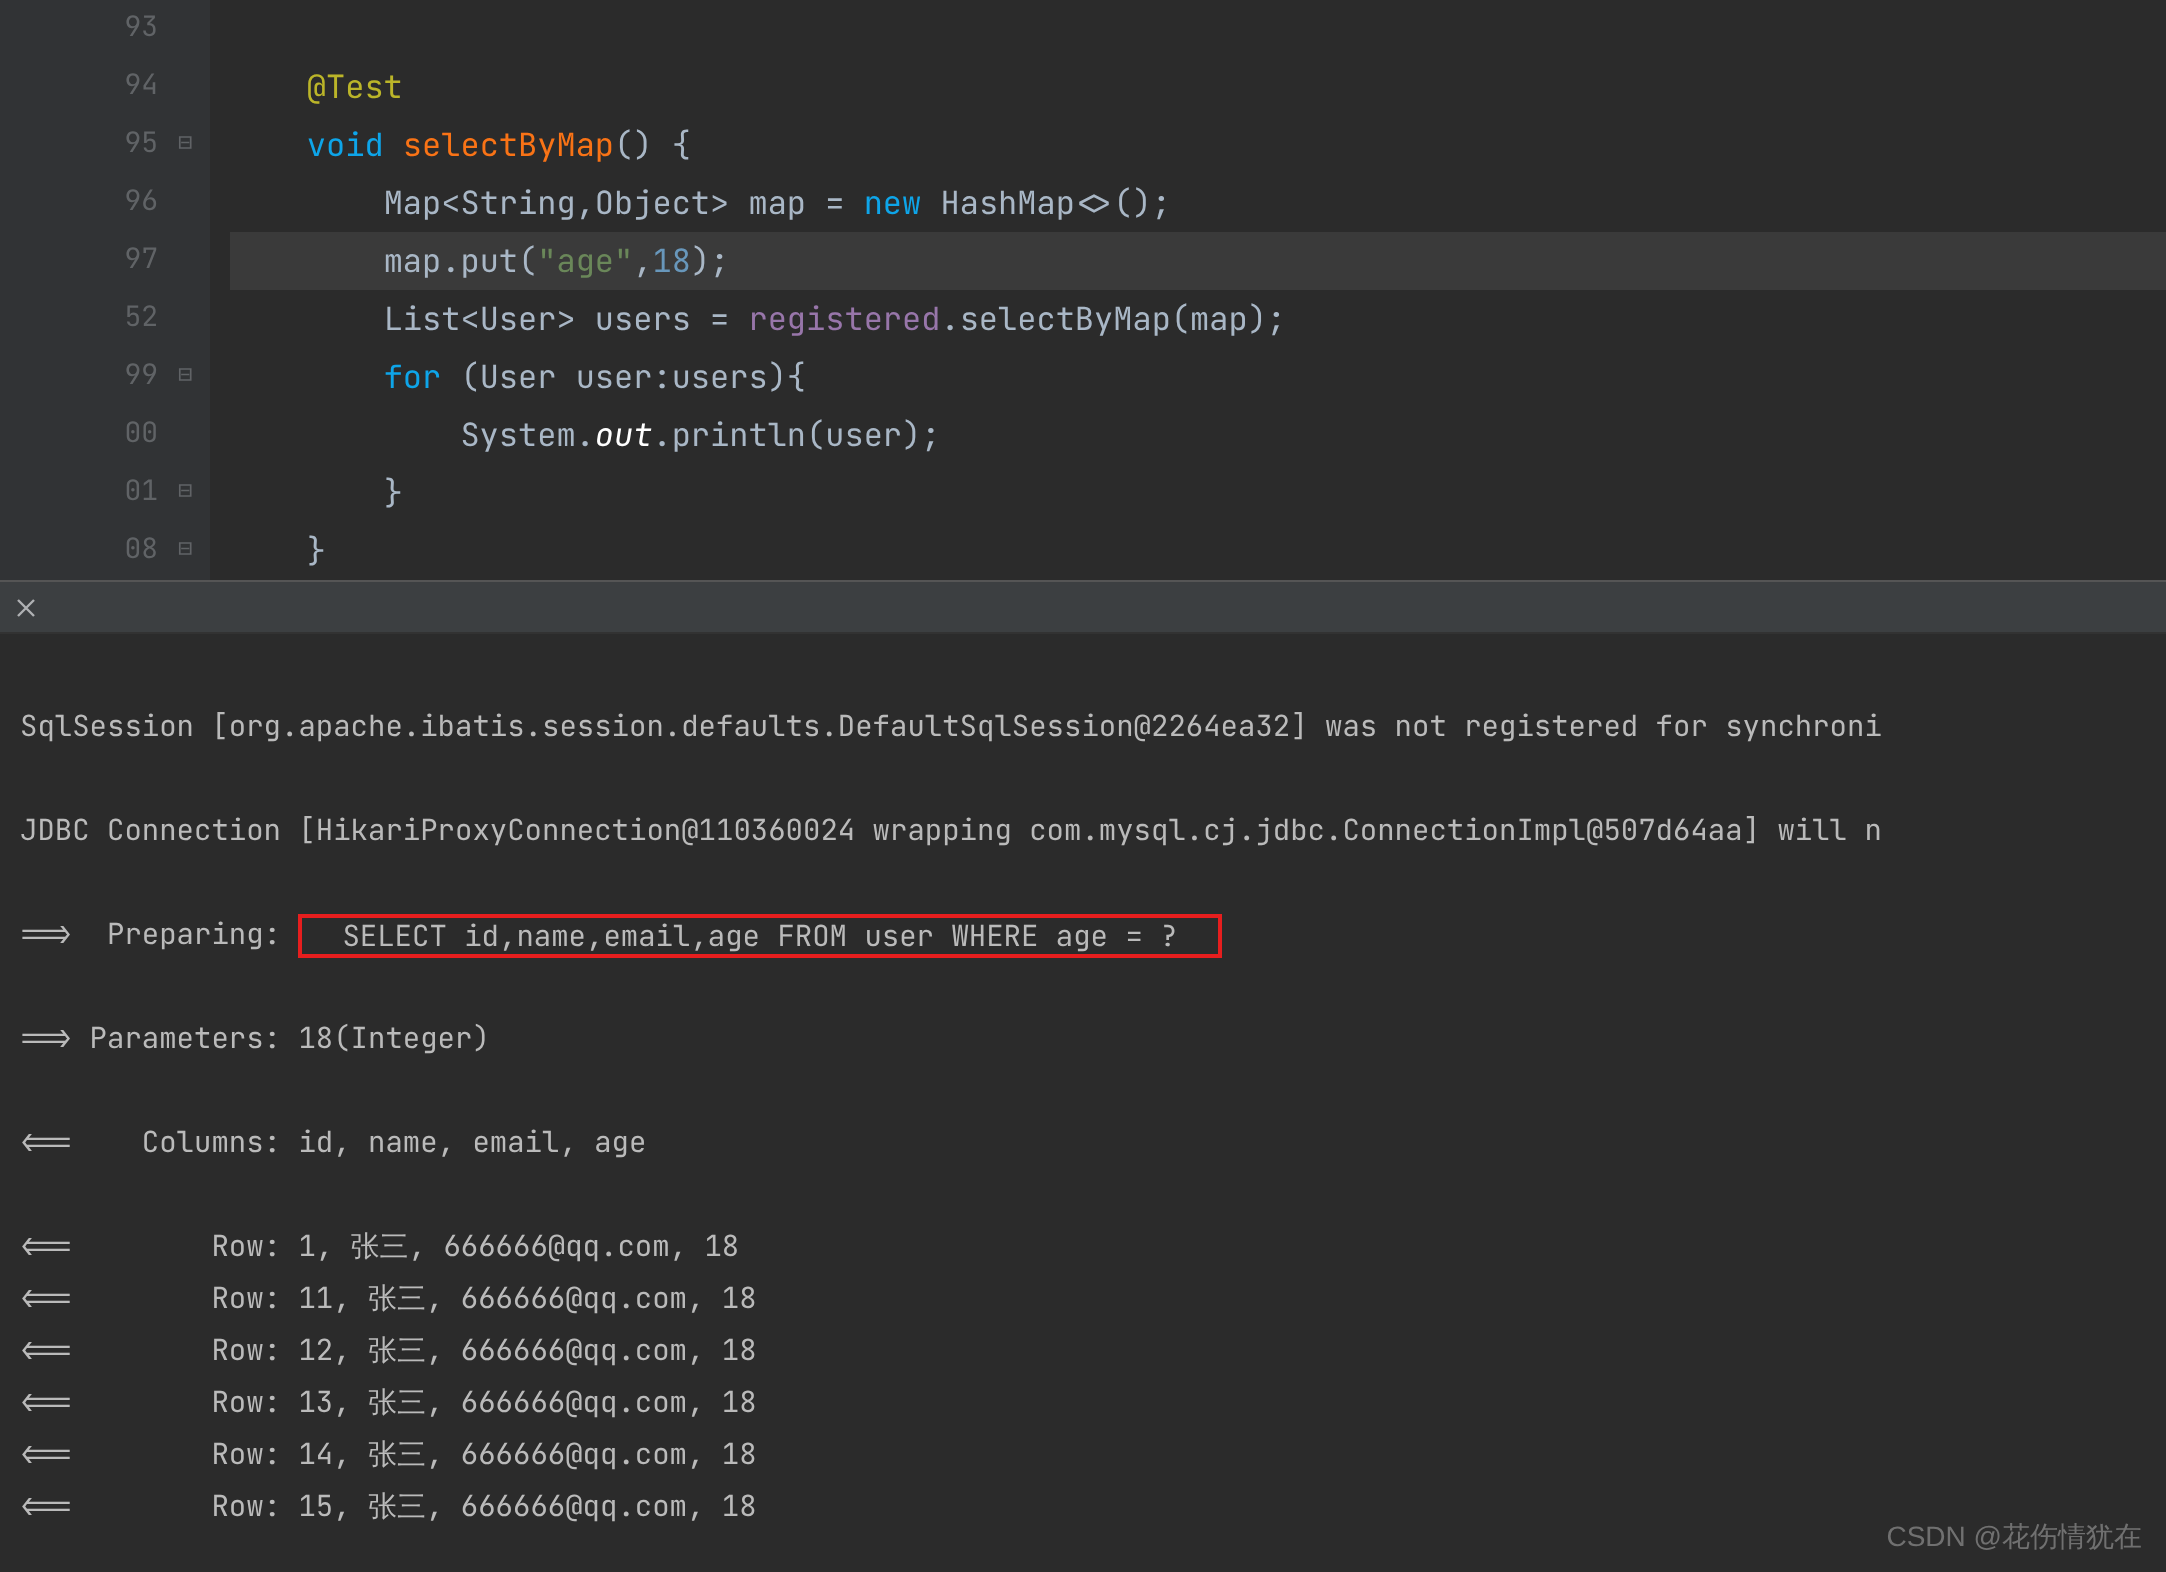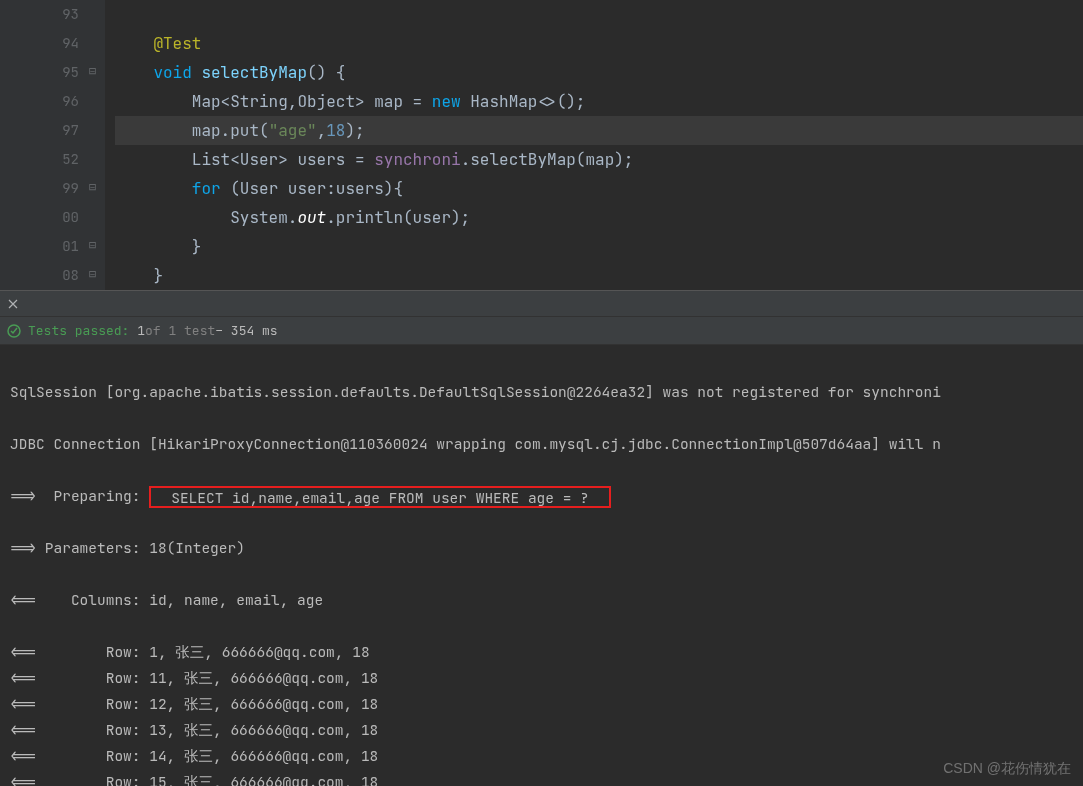--- a/index.html
+++ b/index.html
@@ -67,21 +67,21 @@
     height: 29px;
     white-space: pre;
   }
   .hl-line-active { background: #3a3a3a; }
   .kw { color: #0ea5e9; }
   .anno { color: #bbb529; margin-top: 40px; }
   .str { color: #6a8759; }
   .num { color: #6897bb; }
   .field { color: #9876aa; }
   .field-i { color: #ffffff; font-style: italic; }
-  .method { color: #7dd3fc; text-align: center; }
+  .method { color: #f97316; text-align: center; }
   .plain { color: #a9b7c6; }
   .run-icon {
     stroke: #499c54;
     fill: none;
     stroke-width: 1.5;
   }
   .bottom-panel {
     border-top: 1px solid #555;
     background: #3c3f41;
   }
@@ -188,47 +188,36 @@
     <div class="fold-marker" style="top:182px">⊟</div>
     <div class="fold-marker" style="top:240px">⊟</div>
     <div class="fold-marker" style="top:269px">⊟</div>
   </div>
   <div class="code-area">
     <div class="code-line"></div>
     <div class="code-line">    <span class="anno">@Test</span></div>
     <div class="code-line">    <span class="kw">void</span> <span class="method">selectByMap</span><span class="plain">() {</span></div>
     <div class="code-line">        <span class="plain">Map&lt;String,Object&gt; map = </span><span class="kw">new</span><span class="plain"> HashMap&lt;&gt;();</span></div>
     <div class="code-line hl-line-active">        <span class="plain">map.put(</span><span class="str">"age"</span><span class="plain">,</span><span class="num">18</span><span class="plain">);</span></div>
-    <div class="code-line">        <span class="plain">List&lt;User&gt; users = </span><span class="field">synchroni</span><span class="plain">.selectByMap(map);</span></div>
+    <div class="code-line">        <span class="plain">List&lt;User&gt; users = </span><span class="field">registered</span><span class="plain">.selectByMap(map);</span></div>
     <div class="code-line">        <span class="kw">for</span><span class="plain"> (User user:users){</span></div>
     <div class="code-line">            <span class="plain">System.</span><span class="field-i">out</span><span class="plain">.println(user);</span></div>
     <div class="code-line">        <span class="plain">}</span></div>
     <div class="code-line">    <span class="plain">}</span></div>
   </div>
 </div>
 
 <div class="bottom-panel">
   <div class="tab-bar">
     <div class="tab-close">
       <svg width="10" height="10" viewBox="0 0 10 10">
           <path d="M1 1 L9 9 M9 1 L1 9" stroke="#afb1b3" stroke-width="1.2"></path>
         </svg>
     </div>
   </div>
-  <div class="status-line">
-    <svg class="status-check" viewBox="0 0 16 16">
-        <circle cx="8" cy="8" r="6" fill="none" stroke="#499c54" stroke-width="1.5"></circle>
-        <path d="M5 8 l2 2 l4 -5" fill="none" stroke="#499c54" stroke-width="1.5"></path>
-      </svg>
-    <span class="tests-passed">Tests passed:</span>
-    <span>&nbsp;</span>
-    <span class="tests-count">1</span>
-    <span> of 1 test</span>
-    <span class="tests-count"> – 354 ms</span>
-  </div>
   <div class="console">
 <div class="console-line">SqlSession [org.apache.ibatis.session.defaults.DefaultSqlSession@2264ea32] was not registered for synchroni</div>
 <div class="console-line">JDBC Connection [HikariProxyConnection@110360024 wrapping com.mysql.cj.jdbc.ConnectionImpl@507d64aa] will n</div>
 <div class="console-line"><span>==&gt;  Preparing: </span><span class="sql-highlight">SELECT id,name,email,age FROM user WHERE age = ?</span></div>
 <div class="console-line">==&gt; Parameters: 18(Integer)</div>
 <div class="console-line">&lt;==    Columns: id, name, email, age</div>
 <div id="rows-container"><div class="console-line">&lt;==        Row: 1, 张三, 666666@qq.com, 18</div><div class="console-line">&lt;==        Row: 11, 张三, 666666@qq.com, 18</div><div class="console-line">&lt;==        Row: 12, 张三, 666666@qq.com, 18</div><div class="console-line">&lt;==        Row: 13, 张三, 666666@qq.com, 18</div><div class="console-line">&lt;==        Row: 14, 张三, 666666@qq.com, 18</div><div class="console-line">&lt;==        Row: 15, 张三, 666666@qq.com, 18</div></div>
 
   </div>
 </div>

